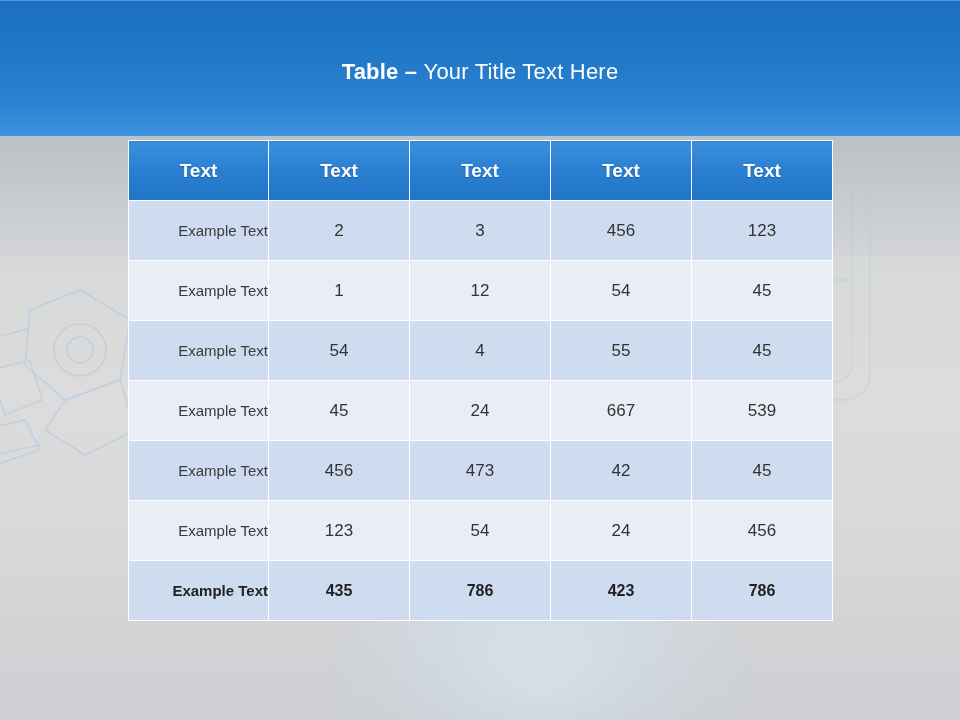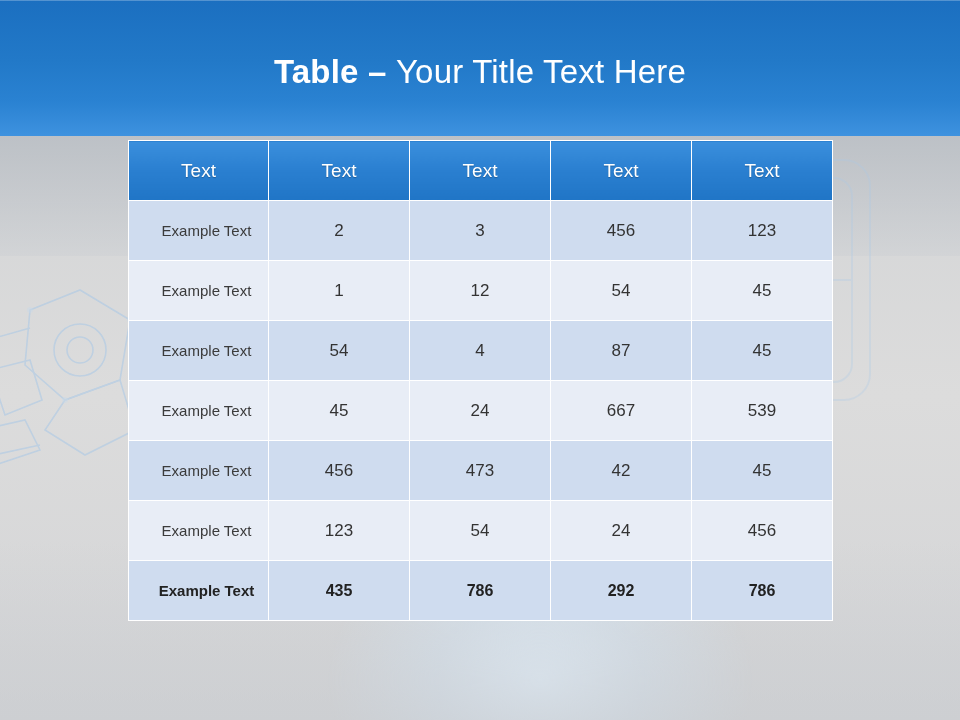--- a/index.html
+++ b/index.html
@@ -67,21 +67,21 @@
     width: 960px; height: 136px;
     background: linear-gradient(180deg, #1b6fc0 0%, #2279c8 45%, #2a82d2 75%, #3e92df 100%);
     box-shadow: 0 1px 0 rgba(255,255,255,0.25) inset;
   }
   .header-title {
     position: absolute;
     left: 0; top: 52px;
     width: 960px;
     text-align: center;
     color: #ffffff;
-    font-size: 33px;
+    font-size: 22px;
     line-height: 40px;
     letter-spacing: 0.2px;
   }
   .header-title .bold {
     font-weight: bold;
   }
   .header-title .light {
     font-weight: normal;
   }
 
@@ -105,37 +105,37 @@
   col.c0 { width: 140px; }
   col.c1 { width: 141px; }
   col.c2 { width: 141px; }
   col.c3 { width: 141px; }
   col.c4 { width: 141px; }
 
   thead th {
     background: linear-gradient(180deg, #3a8fdd 0%, #2a7fd0 50%, #2075c6 100%);
     color: #ffffff;
     font-size: 19px;
-    font-weight: normal;
+    font-weight: bold;
     text-align: center;
     text-shadow: 0 1px 1px rgba(0,0,0,0.25);
     height: 57px;
   }
   thead th.first { text-align: center; }
 
   tbody tr.odd td { background: #cfdcef; }
   tbody tr.even td { background: #e8edf6; }
 
   tbody td {
     font-size: 17px;
     color: #333333;
     text-align: center;
   }
   tbody td.label {
-    text-align: center;
+    text-align: right;
     padding-left: 16px;
     font-size: 15px;
     color: #3b3b3b;
   }
   tbody tr.total td {
     font-weight: bold;
     color: #222222;
   }
   tbody tr.total td.label { font-size: 15px; }
   tbody tr.total td { font-size: 16px; }
@@ -219,21 +219,21 @@
           <td class="label">Example Text</td>
           <td>1</td>
           <td>12</td>
           <td>54</td>
           <td>45</td>
         </tr>
         <tr class="odd">
           <td class="label">Example Text</td>
           <td>54</td>
           <td>4</td>
-          <td>87</td>
+          <td>55</td>
           <td>45</td>
         </tr>
         <tr class="even">
           <td class="label">Example Text</td>
           <td>45</td>
           <td>24</td>
           <td>667</td>
           <td>539</td>
         </tr>
         <tr class="odd">
@@ -247,20 +247,20 @@
           <td class="label">Example Text</td>
           <td>123</td>
           <td>54</td>
           <td>24</td>
           <td>456</td>
         </tr>
         <tr class="odd total">
           <td class="label">Example Text</td>
           <td>435</td>
           <td>786</td>
-          <td>292</td>
+          <td>423</td>
           <td>786</td>
         </tr>
       </tbody>
     </table>
   </div>
 
 </div>
 
 </body></html>

